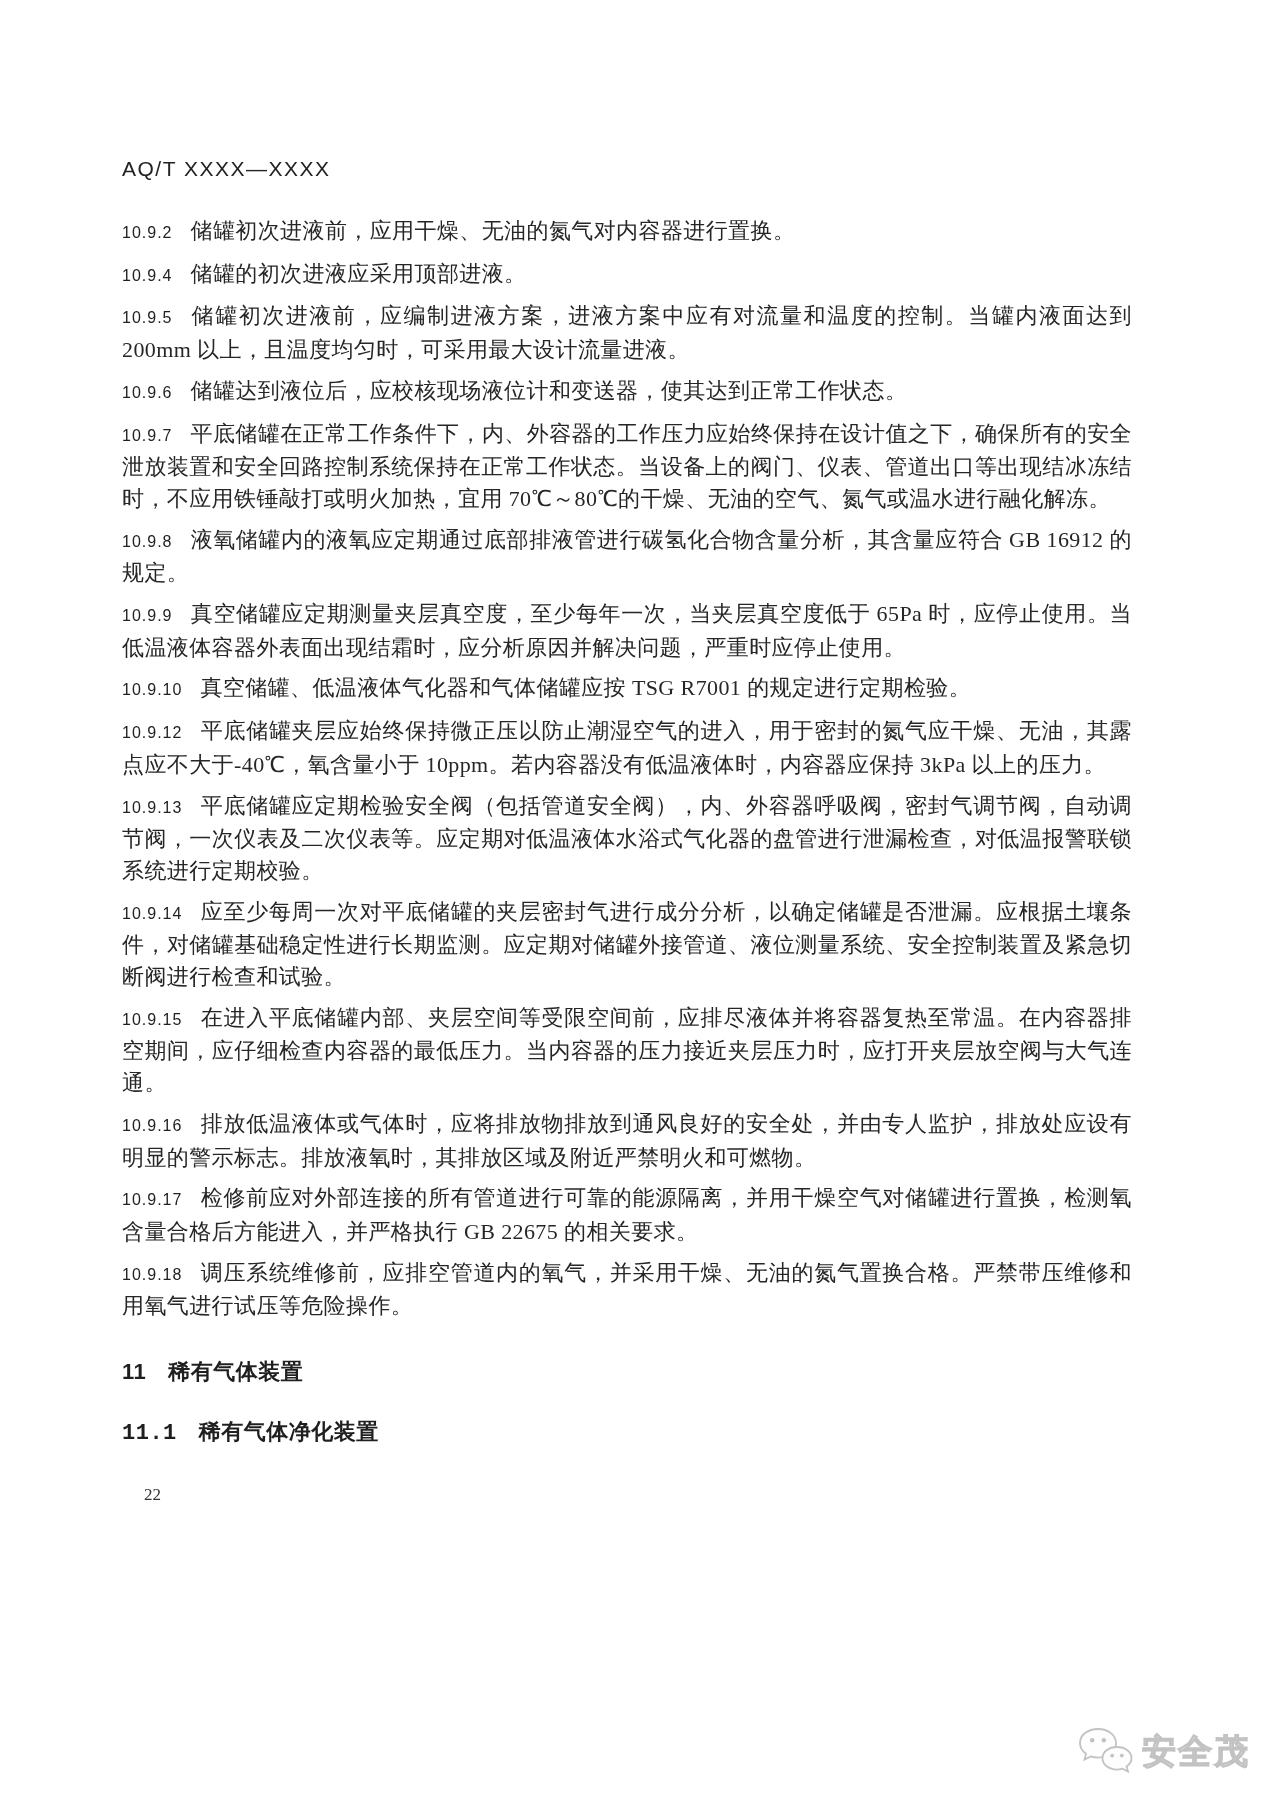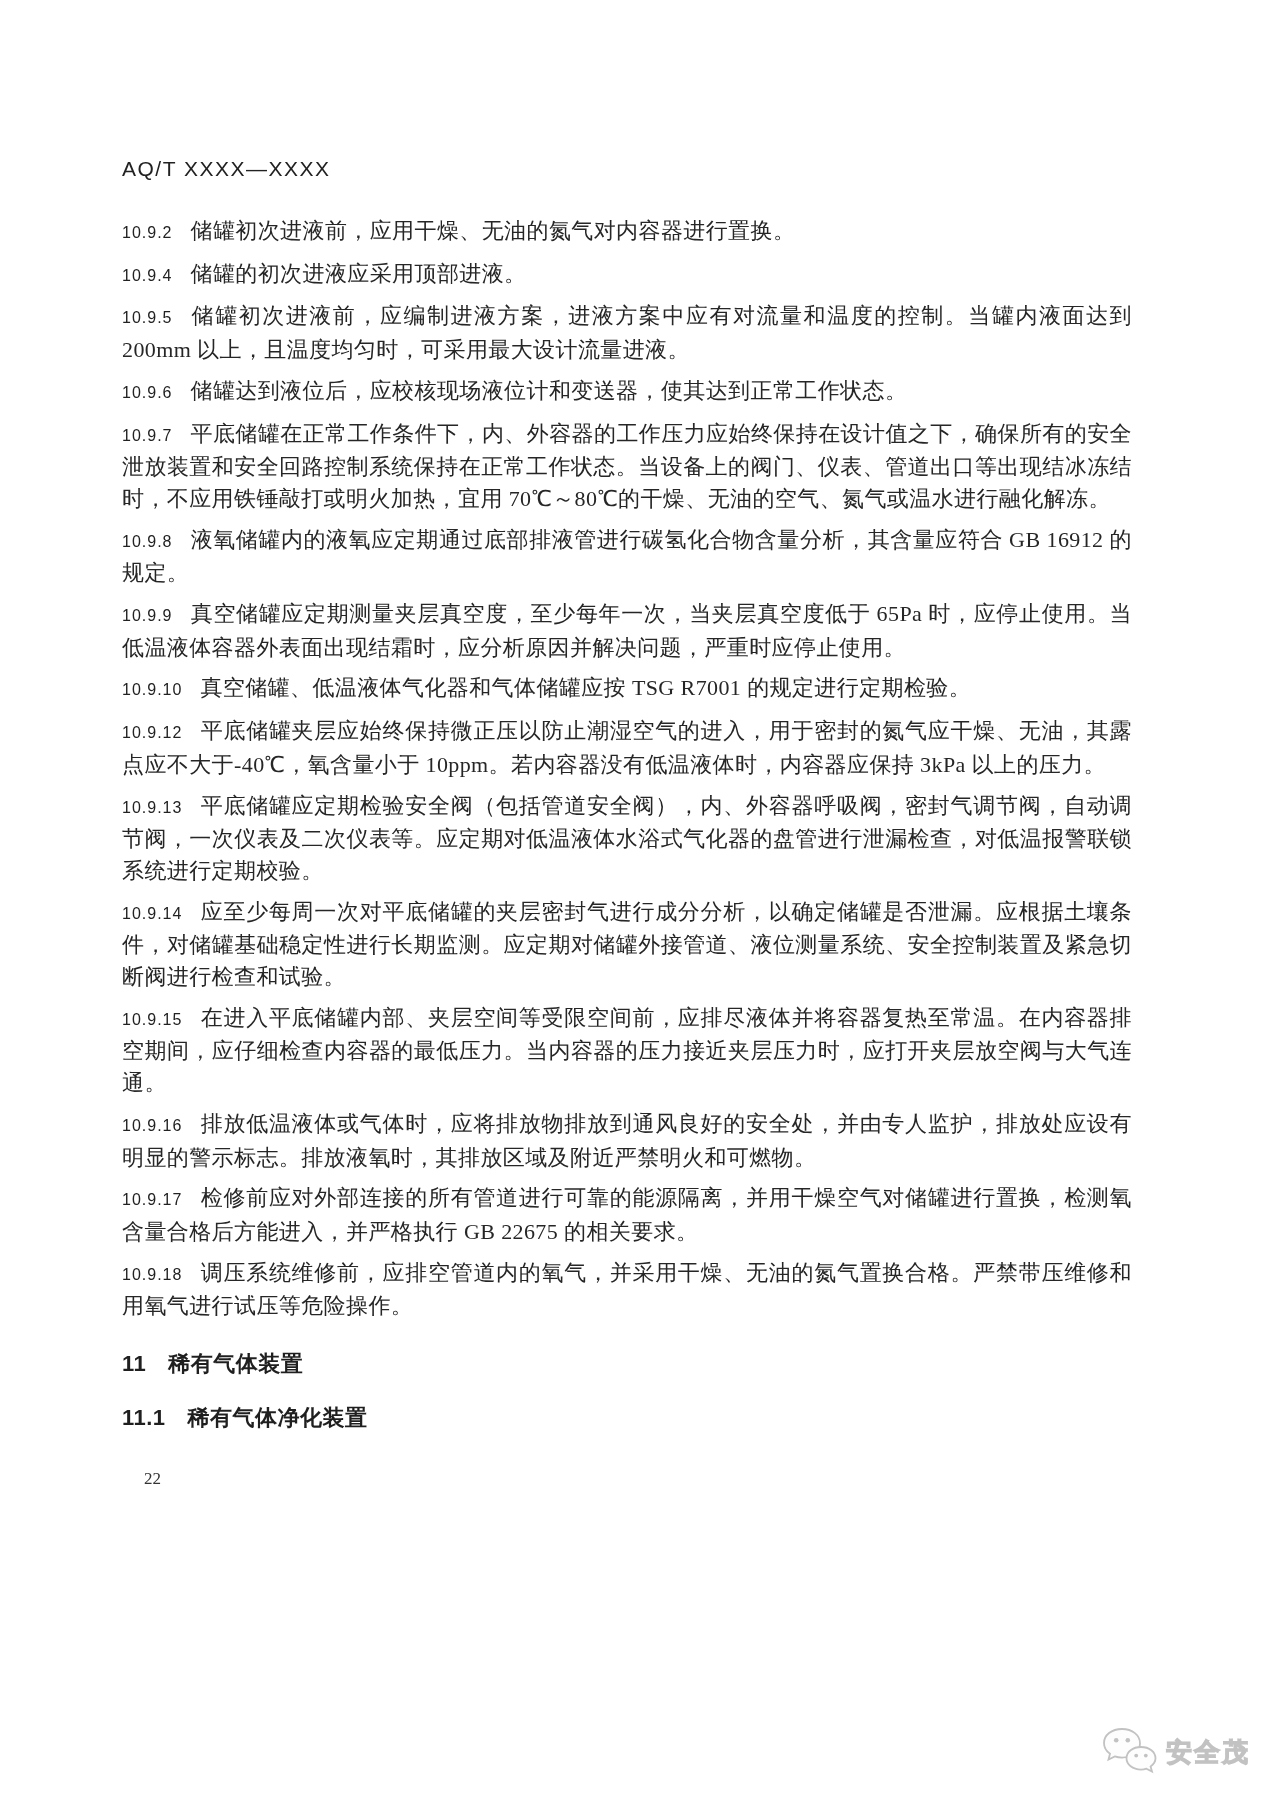--- a/index.html
+++ b/index.html
@@ -53,43 +53,43 @@
     color: #222222;
   }
   .sec-h1, .sec-h2 {
     font-family: "Liberation Sans", sans-serif;
     font-weight: 700;
     font-size: 22px;
     line-height: 28px;
     color: #1f1f1f;
     letter-spacing: 0.5px;
   }
-  .sec-h1 { margin-top: 28px; }
-  .sec-h2 { margin-top: 26px; }
+  .sec-h1 { margin-top: 36px; }
+  .sec-h2 { margin-top: 34px; font-family: Liberation Mono, monospace; }
   .sec-h1 .snum, .sec-h2 .snum { margin-right: 22px; }
   .page-number {
     margin-top: 37px;
     margin-left: 22px;
     font-size: 17px;
     color: #333333;
     font-family: "Liberation Serif", serif;
   }
   .watermark {
     position: absolute;
     top: 1726px;
     right: 30px;
     display: flex;
     align-items: center;
     gap: 8px;
     user-select: none;
   }
   .watermark .wm-text {
     font-family: "Liberation Sans", sans-serif;
     font-weight: 700;
-    font-size: 26px;
+    font-size: 34px;
     color: #efefef;
     -webkit-text-stroke: 1.2px #c2c2c2;
     text-shadow: 1px 1px 1px #ffffff;
     letter-spacing: 2px;
     white-space: nowrap;
   }
   .watermark svg { display: block; }
 </style>
 </head>
 <body>

